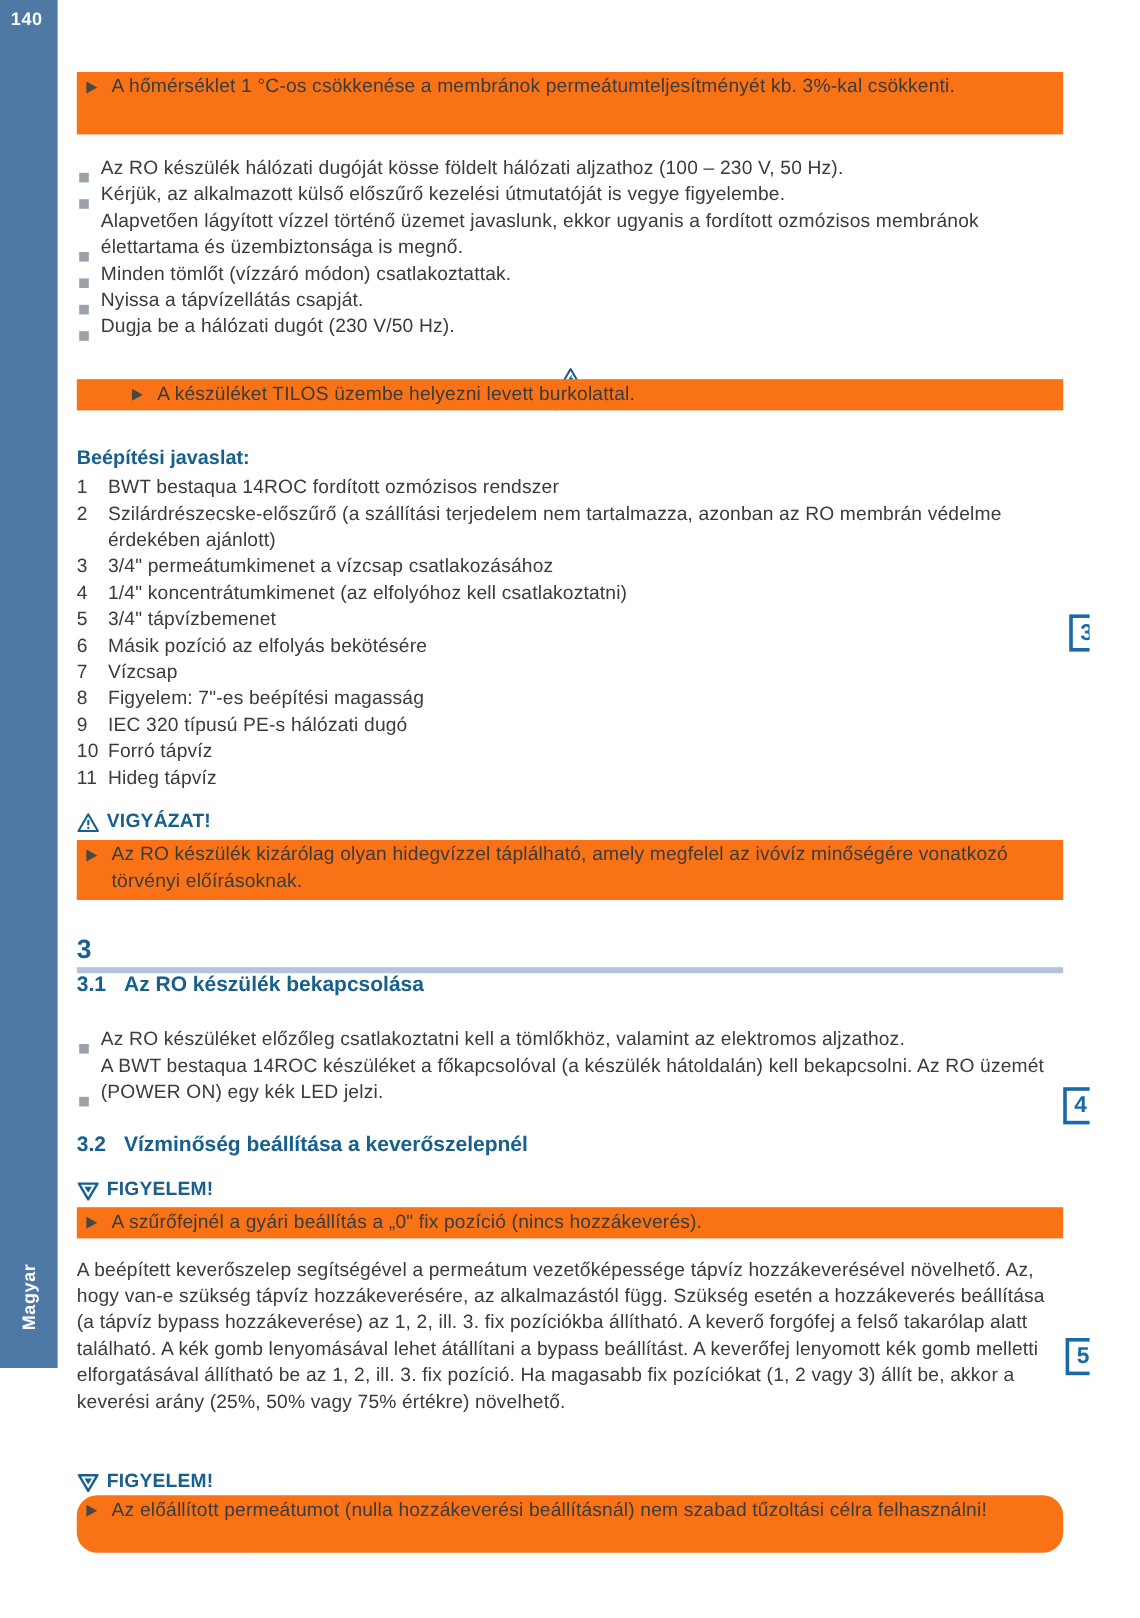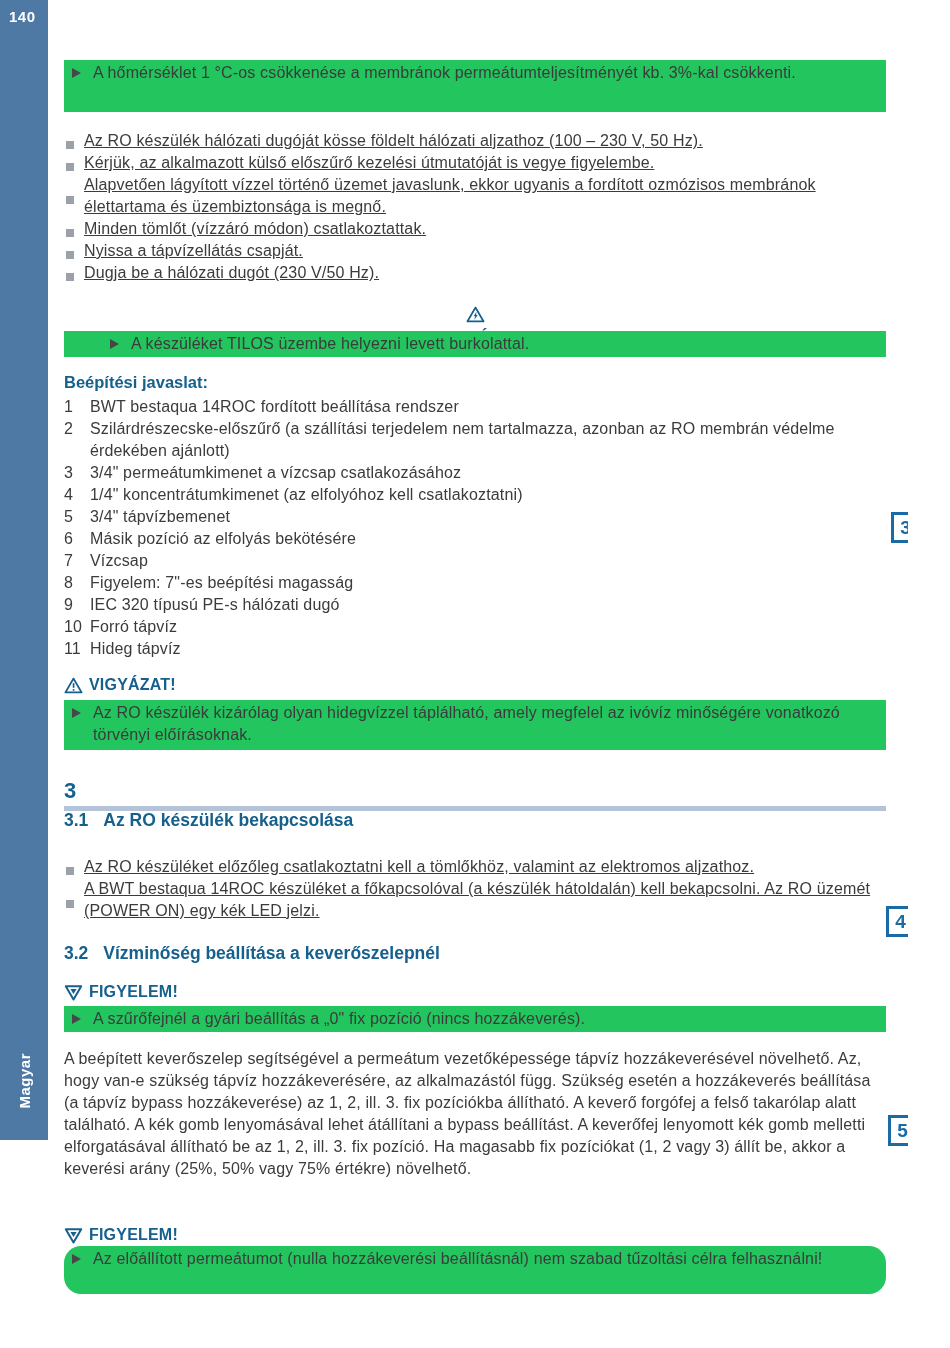--- a/index.html
+++ b/index.html
@@ -7,26 +7,26 @@
         font-family:"Liberation Sans",sans-serif;color:#3b3b3b;}
   
   .edgebar{position:absolute;left:0;top:0;width:48px;height:1140px;background:#4d79a4;}
   .pagenum{position:absolute;left:9px;top:8px;color:#fff;font-weight:bold;font-size:15px;letter-spacing:.5px;}
   .langtab{position:absolute;left:0;top:1030px;width:48px;height:102px;display:flex;align-items:center;justify-content:center;}
   .langtab span{writing-mode:vertical-rl;transform:rotate(180deg);color:#fff;font-weight:bold;font-size:15px;letter-spacing:.5px;}
   
   .blk{position:absolute;left:64px;width:822px;}
   .body-text{font-size:16px;line-height:22px;letter-spacing:.15px;color:#3b3b3b;}
   
-  .hl{background:#22c55e;display:flex;align-items:flex-start;padding:2px 8px 2px 6px;box-sizing:border-box;}
+  .hl{background:#f97316;display:flex;align-items:flex-start;padding:2px 8px 2px 6px;box-sizing:border-box;}
   .arrow{flex:0 0 auto;width:0;height:0;border-left:9px solid #474747;border-top:5.5px solid transparent;
          border-bottom:5.5px solid transparent;margin:6px 12px 0 2px;}
   .hl .txt{flex:1 1 auto;}
   
-  .ul .li{display:flex;align-items:center;text-decoration:underline;}
+  .ul .li{display:flex;align-items:flex-end;}
   .sq{flex:0 0 auto;width:8px;height:8px;background:#9ba1a8;margin:7px 10px 0 2px;}
   .ul .li .txt{flex:1 1 auto;}
   
   .ol .oli{display:flex;align-items:flex-start;}
   .ol .num{flex:0 0 26px;}
   .ol .txt{flex:1 1 auto;}
   
   .warnhead{display:flex;align-items:center;gap:6px;color:#15608d;font-weight:bold;font-size:16px;letter-spacing:.2px;}
   .subhead{color:#15608d;font-weight:bold;font-size:16.5px;}
   .h1{color:#15608d;font-weight:bold;font-size:22px;letter-spacing:.2px;display:flex;gap:13px;}
@@ -83,30 +83,30 @@
 
   <div class="blk warnhead" style="top:306px;flex-direction:column;">
     <span class="icn">
       <svg width="19" height="17" viewBox="0 0 24 22">
           <path d="M12 2 L22.5 20 H1.5 Z" fill="none" stroke="#15608d" stroke-width="2.2" stroke-linejoin="round"></path>
           <path d="M13.4 7.5 L9.6 13.2 h2.1 l-1.4 5 4.6 -6.6 h-2.1 z" fill="#15608d"></path>
         </svg>
     </span>
     <span>VESZÉLY!</span>
   </div>
-  <div class="blk hl body-text" style="top:331px;min-height:26px;padding-left:44px;">
+  <div class="blk hl body-text" style="top:316px;min-height:26px;padding-left:44px;">
     <span class="arrow"></span>
     <span class="txt">A készüléket TILOS üzembe helyezni levett burkolattal.</span>
   </div>
 
   <div class="blk subhead" style="top:373px;">Beépítési javaslat:</div>
   <div class="blk ol body-text" style="top:396px;">
     <div class="oli">
         <span class="num">1</span>
-        <span class="txt">BWT bestaqua 14ROC fordított beállítása rendszer</span>
+        <span class="txt">BWT bestaqua 14ROC fordított ozmózisos rendszer</span>
       </div>
     <div class="oli">
         <span class="num">2</span>
         <span class="txt">Szilárdrészecske-előszűrő (a szállítási terjedelem nem tartalmazza, azonban az RO membrán védelme érdekében ajánlott)</span>
       </div>
     <div class="oli">
         <span class="num">3</span>
         <span class="txt">3/4" permeátumkimenet a vízcsap csatlakozásához</span>
       </div>
     <div class="oli">

